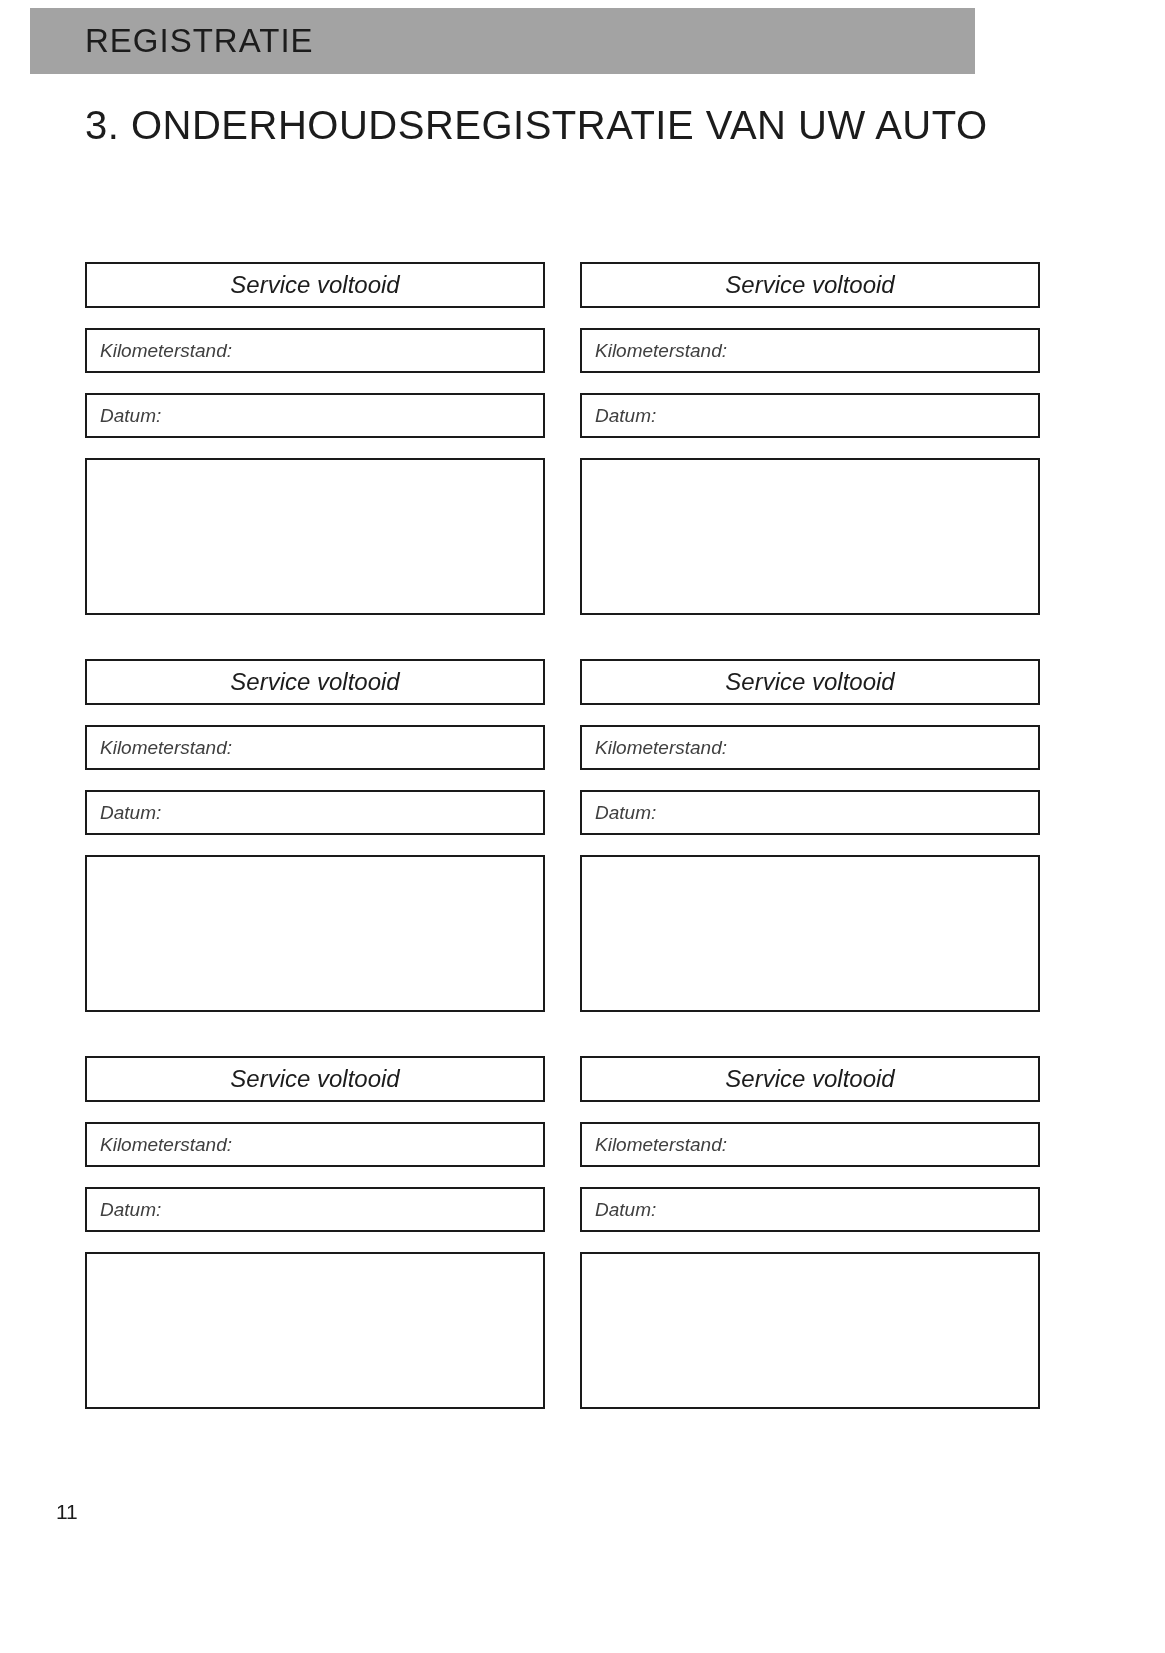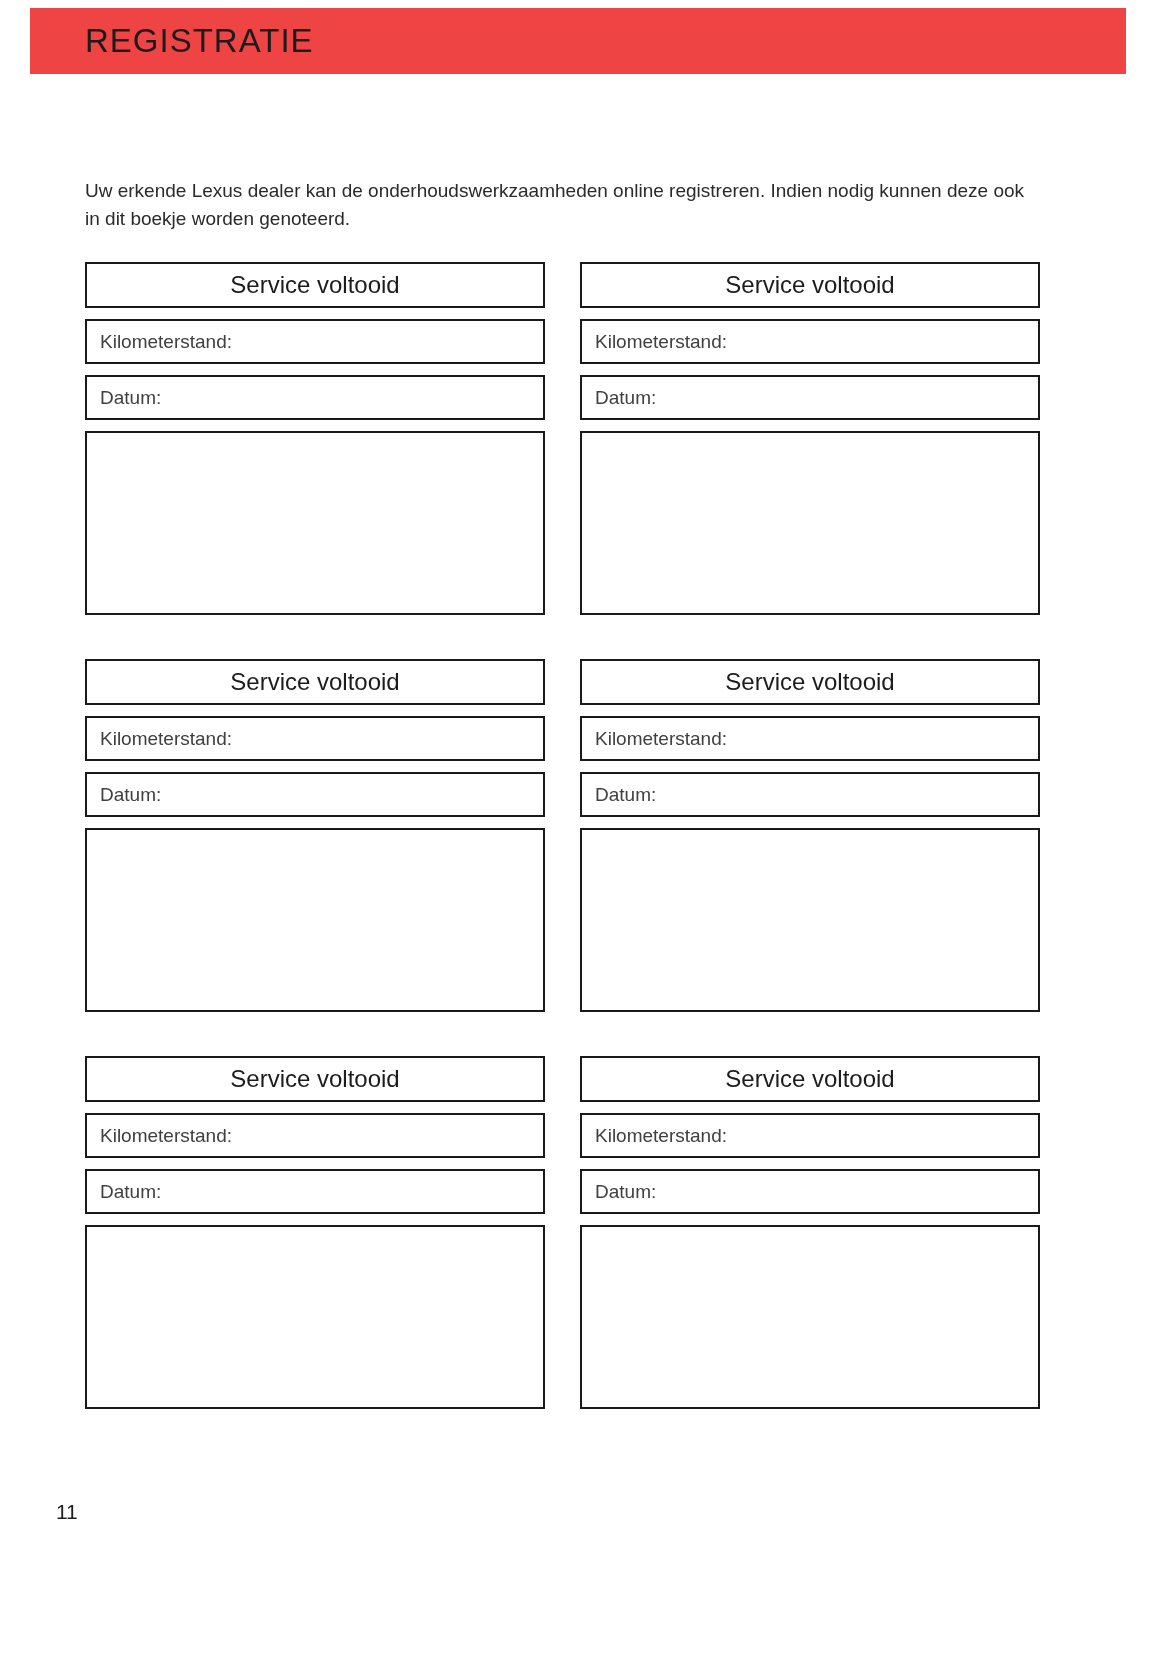--- a/index.html
+++ b/index.html
@@ -13,23 +13,23 @@
     position: relative;
     width: 1165px;
     height: 1653px;
     background: #ffffff;
     overflow: hidden;
   }
   .header-bar {
     position: absolute;
     left: 30px;
     top: 8px;
-    width: 1096px;
+    width: 945px;
     height: 66px;
-    background: #ef4444;
+    background: #a3a3a3;
     display: flex;
     align-items: center;
   }
   .header-bar .label {
     margin-left: 55px;
     font-size: 33px;
     letter-spacing: 1px;
     color: #1c1c1c;
     font-weight: 400;
   }
@@ -58,21 +58,22 @@
     display: grid;
     grid-template-columns: 460px 460px;
     column-gap: 35px;
     row-gap: 44px;
   }
   .card {
     width: 460px;
     height: 353px;
     display: flex;
     flex-direction: column;
-    gap: 11px;
+    gap: 20px;
+    font-style: italic;
   }
   .sec {
     border: 2px solid #1a1a1a;
     background: #ffffff;
   }
   .card-title {
     height: 46px;
     display: flex;
     align-items: center;
     justify-content: center;
@@ -100,22 +101,22 @@
 </style>
 </head>
 <body>
 
 <div class="page">
 
   <div class="header-bar">
     <span class="label">REGISTRATIE</span>
   </div>
 
+  <h1 class="section-title">3. ONDERHOUDSREGISTRATIE VAN UW AUTO</h1>
 
-  <p class="intro">Uw erkende Lexus dealer kan de onderhoudswerkzaamheden online registreren. Indien nodig kunnen deze ook in dit boekje worden genoteerd.</p>
 
   <div class="cards">
 
     <div class="card">
       <div class="sec card-title">Service voltooid</div>
       <div class="sec card-row">
         <span>Kilometerstand:</span>
       </div>
       <div class="sec card-row">
         <span>Datum:</span>

